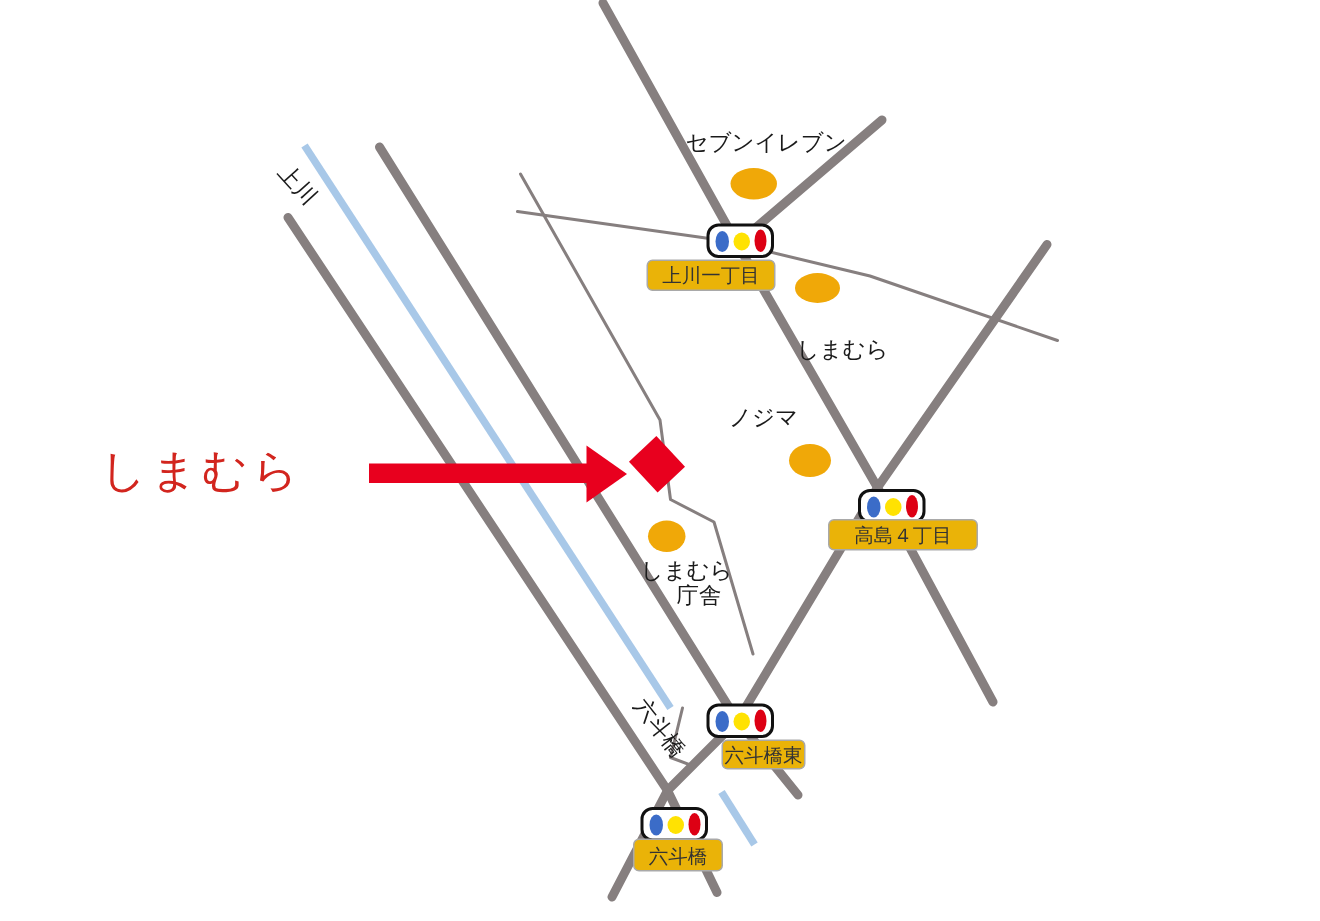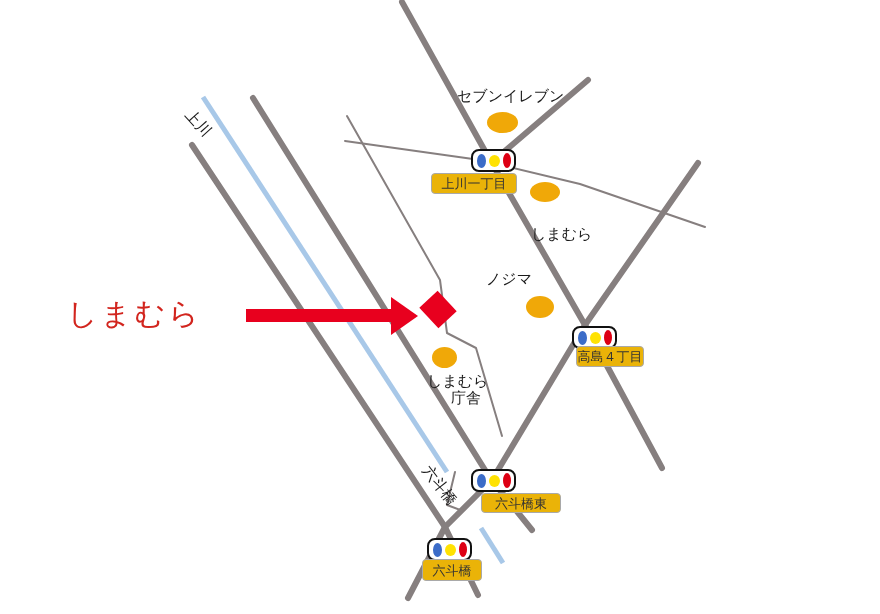--- a/index.html
+++ b/index.html
@@ -90,22 +90,22 @@
     <span class="lamp yellow"></span>
     <span class="lamp red"></span>
   </div>
   <div class="signal" style="left:427px;top:538px;">
     <span class="lamp blue"></span>
     <span class="lamp yellow"></span>
     <span class="lamp red"></span>
   </div>
 
   <div class="sign" style="left:431px;top:173px;width:86px;height:21px;">上川一丁目</div>
-  <div class="sign" style="left:576px;top:346px;width:68px;height:21px;">高島４丁目</div>
-  <div class="sign" style="left:481px;top:493px;width:80px;height:20px;">六斗橋東</div>
+  <div class="sign" style="left:552px;top:346px;width:100px;height:21px;">高島４丁目</div>
+  <div class="sign" style="left:481px;top:493px;width:56px;height:20px;">六斗橋東</div>
   <div class="sign" style="left:422px;top:559px;width:60px;height:22px;">六斗橋</div>
 
   <div id="property-title">しまむら</div>
   <div id="arrow-shaft"></div>
   <div id="arrow-head"></div>
   <div id="property-marker"></div>
 
 </div>
 
 </body></html>

